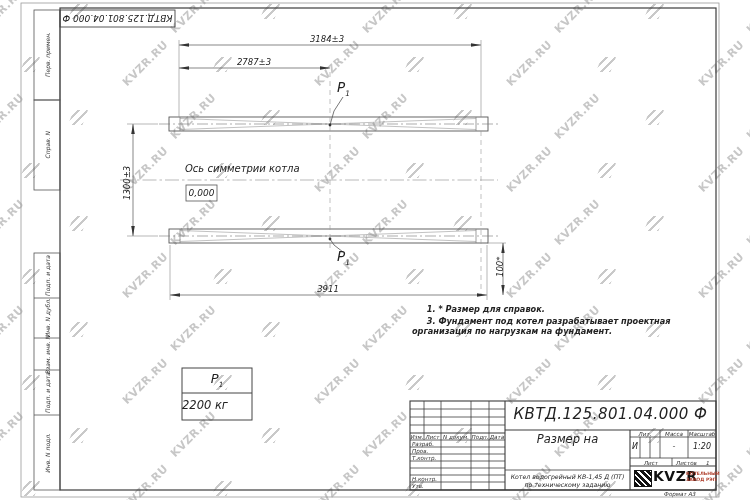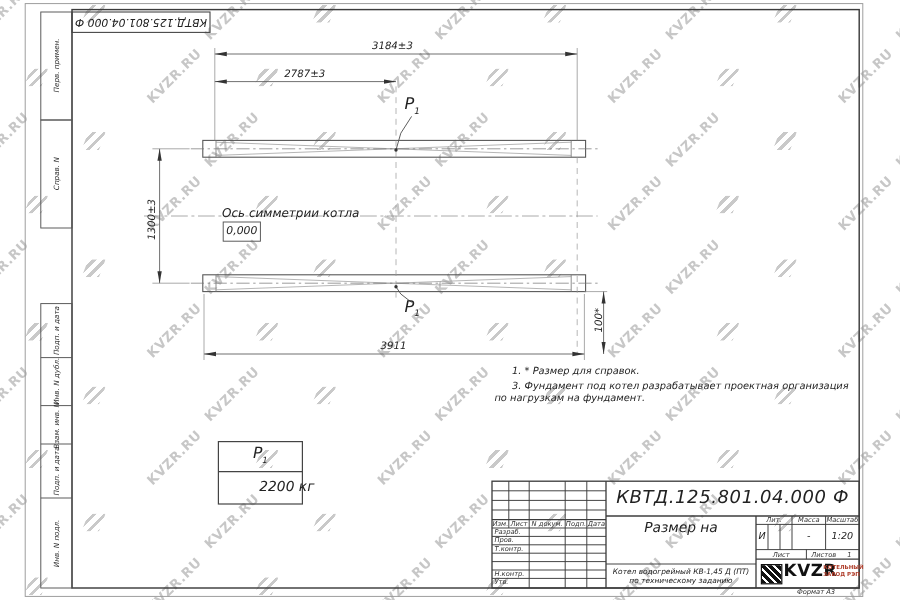--- a/index.html
+++ b/index.html
@@ -26,21 +26,21 @@
   .rot{transform:rotate(-90deg);transform-origin:left top;}
   .vlabel{display:flex;align-items:center;justify-content:center;}
   .vlabel span{
     writing-mode:vertical-rl;transform:rotate(180deg);
     font:italic 6px "DejaVu Sans",sans-serif;color:#333;white-space:nowrap;
   }
   #notes{
     position:absolute;left:412px;top:304px;width:302px;z-index:1;
     font:italic 8.2px "DejaVu Sans",sans-serif;color:#222;line-height:1.28;
   }
-  #notes p{margin:0 0 1px 0;text-indent:1.8em;}
+  #notes p{margin:0 0 1px 0;text-indent:1.8em;font-weight:bold;}
   .tb-label{font:italic 5.6px "DejaVu Sans",sans-serif;color:#333;position:absolute;white-space:nowrap;z-index:1;}
   .tb-center{text-align:center;}
   .logo-mark{
     position:absolute;width:16px;height:15px;
     background:repeating-linear-gradient(45deg,#111 0 3px,#fff 3px 4.5px);
     border:1px solid #111;z-index:1;
   }
   .logo-caption{color:#b0402e;font:bold 4.6px "DejaVu Sans",sans-serif;line-height:1.3;z-index:1;position:absolute;}
   sub{font-size:.55em;}
 </style>
@@ -286,27 +286,27 @@
   <div class="txt dim" style="left:328px;top:284px;transform:translateX(-50%);">3911</div>
   <div class="txt dim rot" style="left:495px;top:277px;">100*</div>
 
   <div class="txt" style="left:337px;top:79px;font-size:13.5px;">
     <span>P</span><sub>1</sub>
   </div>
   <div class="txt" style="left:337px;top:248px;font-size:13.5px;">
     <span>P</span><sub>1</sub>
   </div>
 
-  <div class="txt" style="left:185px;top:173px;font-size:10px;">Ось симметрии котла</div>
+  <div class="txt" style="left:185px;top:163px;font-size:10px;">Ось симметрии котла</div>
   <div class="txt" style="left:186px;top:185px;width:31px;height:16px;display:flex;align-items:center;justify-content:center;font-size:9px;">0,000</div>
 
   <div class="txt" style="left:182px;top:371px;width:70px;text-align:center;font-size:13px;">
     <span>P</span><sub>1</sub>
   </div>
-  <div class="txt" style="left:182px;top:398px;width:80px;text-align:right;font-size:11.5px;">2200 кг</div>
+  <div class="txt" style="left:182px;top:398px;width:80px;text-align:left;font-size:11.5px;">2200 кг</div>
 
   <div id="notes">
     <p>1. * Размер для справок.</p>
     <p>3. Фундамент под котел разрабатывает проектная организация по нагрузкам на фундамент.</p>
   </div>
 
   <div class="txt tb-center" style="left:505px;top:405px;width:211px;font-size:15px;letter-spacing:.5px;">КВТД.125.801.04.000  Ф</div>
 
   <div class="txt tb-center" style="left:505px;top:433px;width:125px;font-size:11.5px;white-space:normal;line-height:1.1;">
     <div>Размер на</div>

